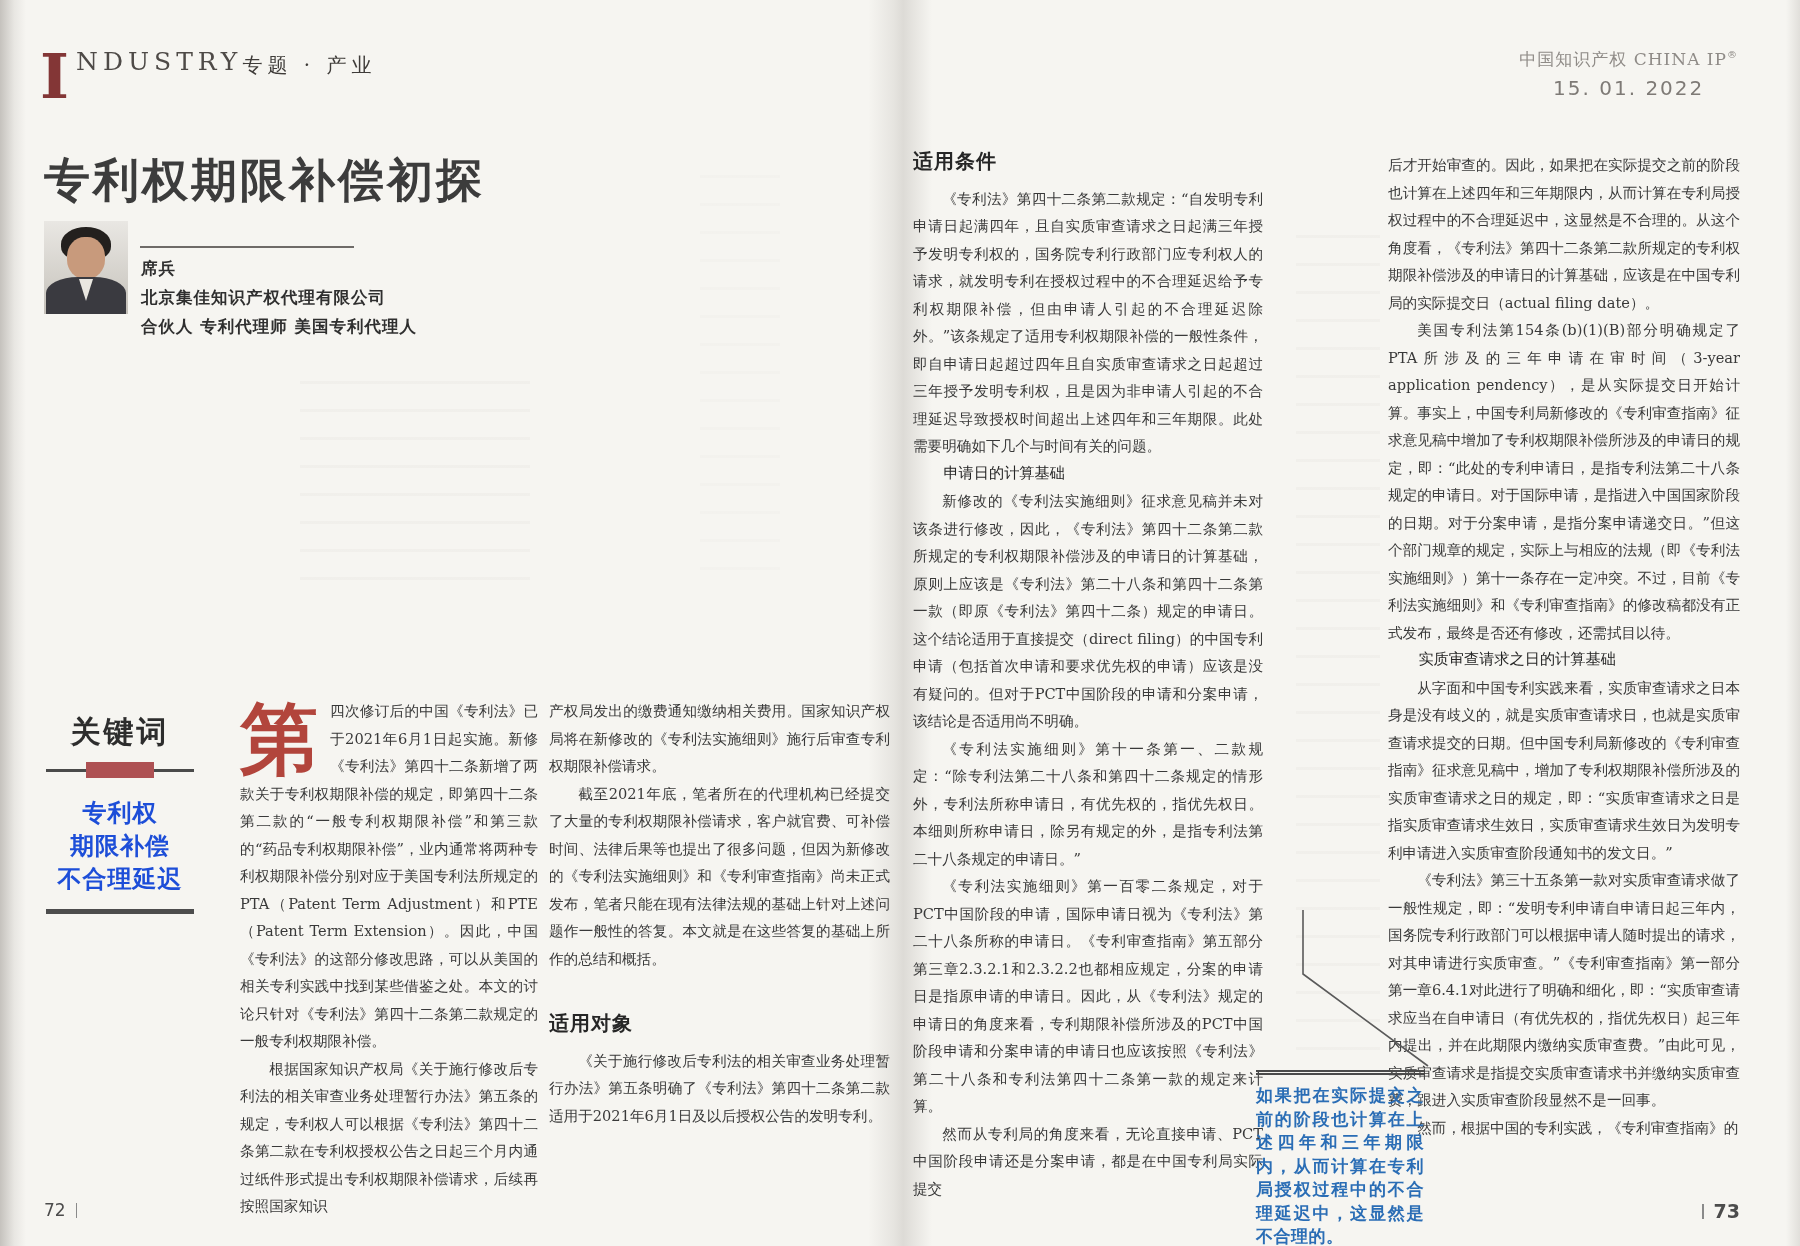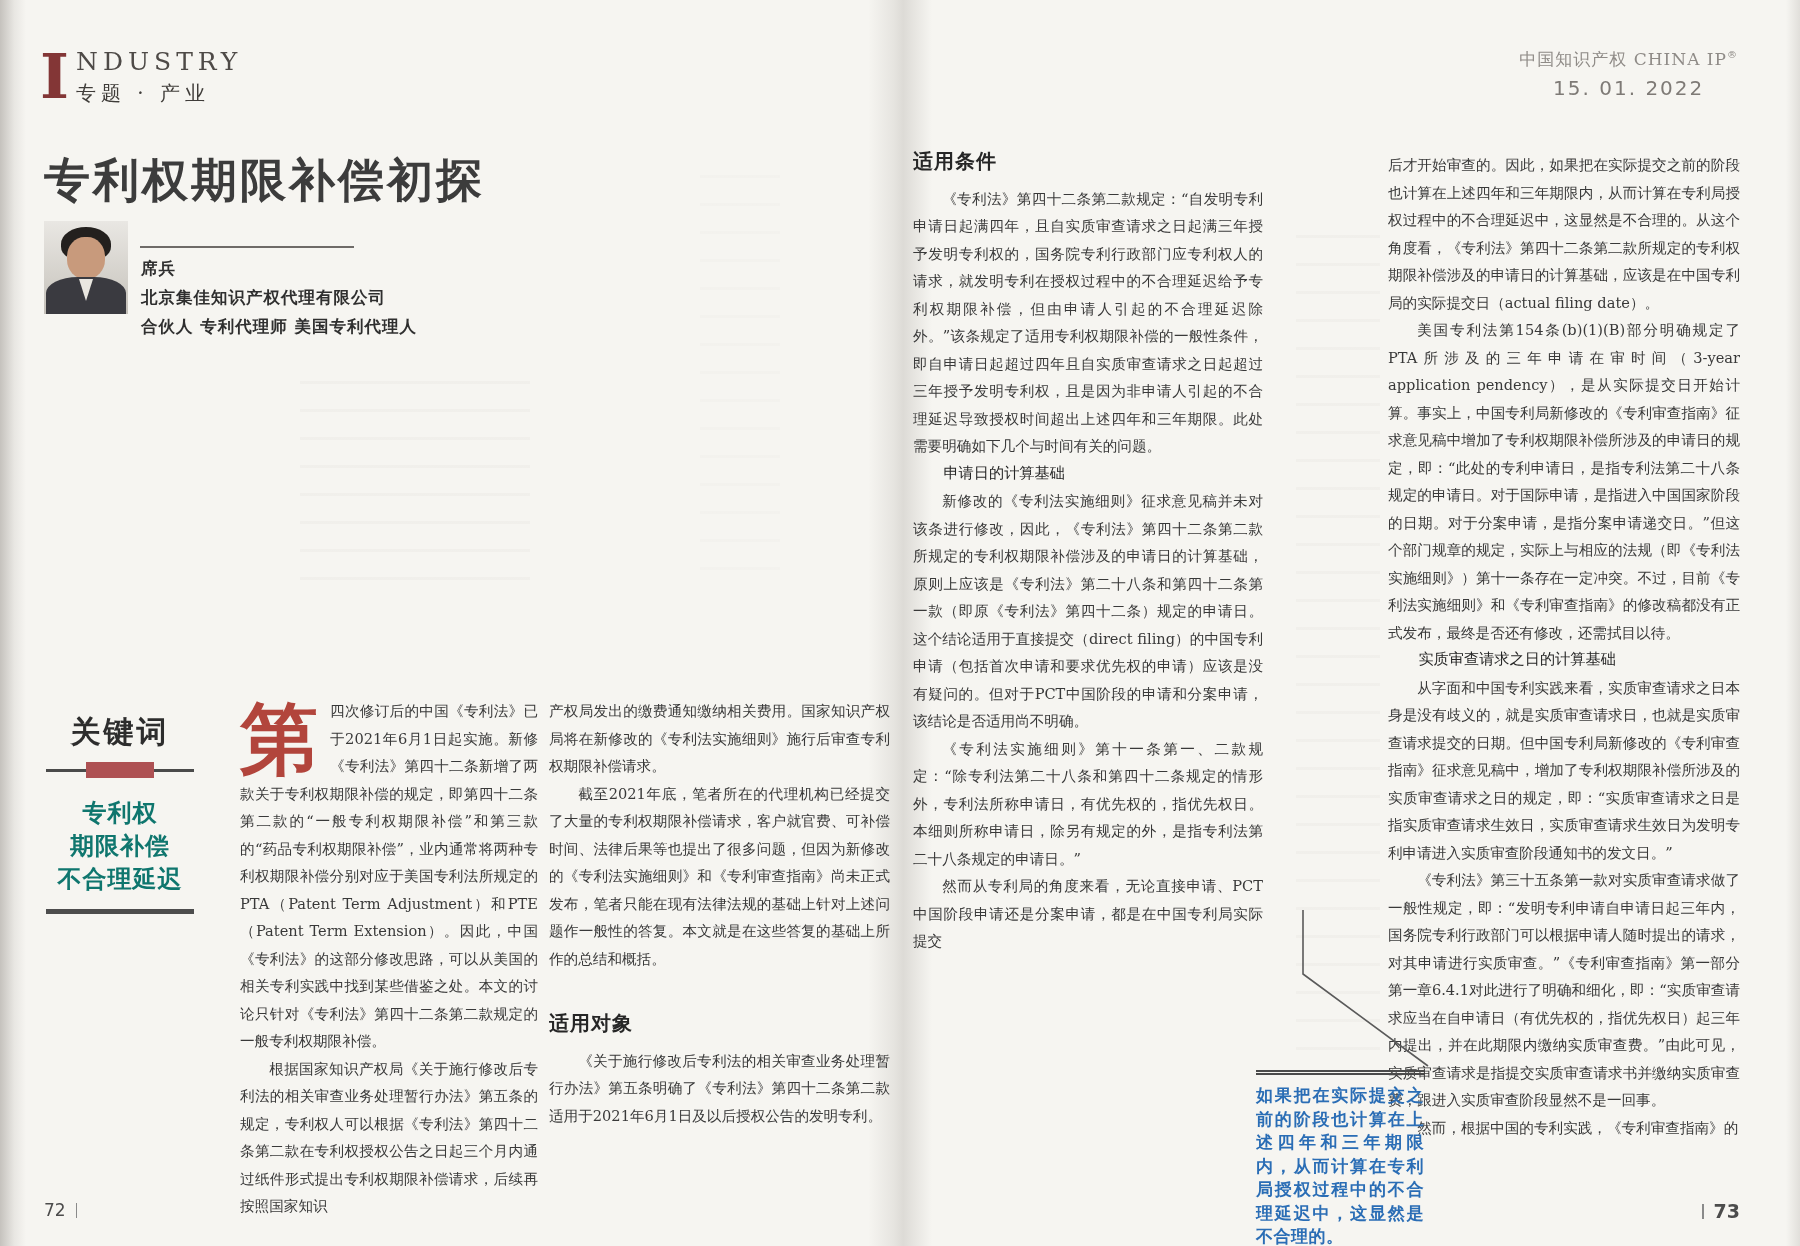--- a/index.html
+++ b/index.html
@@ -18,21 +18,21 @@
     background:linear-gradient(270deg,rgba(70,62,55,.12),rgba(70,62,55,0));}
   .ghost{position:absolute;opacity:.55;pointer-events:none;
     background:repeating-linear-gradient(0deg,rgba(110,100,90,.07) 0 3px,rgba(110,100,90,0) 3px 28px);}
   .ghost.g1{left:300px;top:360px;width:230px;height:220px;}
   .ghost.g2{left:1296px;top:230px;width:84px;height:820px;}
   .ghost.g3{left:700px;top:150px;width:80px;height:420px;opacity:.3;}
 
   
   .industry{position:absolute;left:40px;top:48px;display:flex;align-items:flex-start;}
   .industry .initial{font-size:62px;line-height:.92;font-weight:bold;color:#833636;margin-right:7px;}
-  .industry .stack{display:flex;flex-direction:column;}
+  .industry .stack{display:flex;flex-direction:row;}
   .industry .rest{font-size:25px;letter-spacing:5px;color:#4e4a47;line-height:1.1;}
   .industry .sub{font-size:20px;letter-spacing:5px;color:#3f3c39;margin-top:4px;}
 
   .article-title{position:absolute;left:44px;top:150px;
     font-family:"DejaVu Sans",sans-serif;font-weight:bold;
     font-size:46px;letter-spacing:3px;color:#3c3c3c;}
 
   .author-rule{position:absolute;left:140px;top:246px;width:214px;height:2px;background:#6e6b68;}
   .author-photo{position:absolute;left:44px;top:221px;width:84px;height:93px;
     background:linear-gradient(180deg,#e9e7e3 0%,#d4d1cb 60%,#c3bfb8 100%);overflow:hidden;}
@@ -43,21 +43,21 @@
   .author-info{position:absolute;left:141px;top:254px;
     font-family:"DejaVu Sans",sans-serif;font-weight:bold;color:#2f2f2f;
     font-size:16.5px;line-height:29px;letter-spacing:1px;}
 
   
   .kw{position:absolute;left:46px;top:712px;width:148px;text-align:center;}
   .kw .kw-label{font-size:30px;font-weight:bold;letter-spacing:3px;color:#2d2d2d;}
   .kw .kw-rule{position:relative;height:16px;margin-top:9px;}
   .kw .kw-rule .line{position:absolute;left:0;top:7px;width:100%;height:3px;background:#4a4a4a;}
   .kw .kw-rule .red{position:absolute;left:40px;top:0;width:68px;height:16px;background:#ae5153;}
-  .kw .kw-items{margin-top:18px;font-size:24px;font-weight:bold;line-height:33px;letter-spacing:1px;color:#0f766e;}
+  .kw .kw-items{margin-top:18px;font-size:24px;font-weight:bold;line-height:33px;letter-spacing:1px;color:#1d4ed8;}
   .kw .kw-bottom{margin-top:14px;height:5px;background:#4d4d4d;}
 
   
   .col{position:absolute;font-size:14.6px;line-height:27.5px;text-align:justify;color:#393939;}
   .col p{margin:0;}
   .col .indent{text-indent:2em;}
   .col .no-indent{text-indent:0;}
   .col h2{font-family:"DejaVu Sans",sans-serif;font-size:20px;font-weight:bold;
     color:#262626;margin:0 0 9px 0;letter-spacing:1px;text-align:left;}
   .col h3{font-family:"DejaVu Sans",sans-serif;font-size:15.2px;font-weight:normal;
@@ -165,20 +165,21 @@
     </div>
     <div class="mag-date">15. 01. 2022</div>
   </div>
 
   <div class="col r-col1">
       <h2>适用条件</h2>
       <p class="indent">《专利法》第四十二条第二款规定：“自发明专利申请日起满四年，且自实质审查请求之日起满三年授予发明专利权的，国务院专利行政部门应专利权人的请求，就发明专利在授权过程中的不合理延迟给予专利权期限补偿，但由申请人引起的不合理延迟除外。”该条规定了适用专利权期限补偿的一般性条件，即自申请日起超过四年且自实质审查请求之日起超过三年授予发明专利权，且是因为非申请人引起的不合理延迟导致授权时间超出上述四年和三年期限。此处需要明确如下几个与时间有关的问题。</p>
       <h3>申请日的计算基础</h3>
       <p class="indent">新修改的《专利法实施细则》征求意见稿并未对该条进行修改，因此，《专利法》第四十二条第二款所规定的专利权期限补偿涉及的申请日的计算基础，原则上应该是《专利法》第二十八条和第四十二条第一款（即原《专利法》第四十二条）规定的申请日。这个结论适用于直接提交（direct filing）的中国专利申请（包括首次申请和要求优先权的申请）应该是没有疑问的。但对于PCT中国阶段的申请和分案申请，该结论是否适用尚不明确。</p>
       <p class="indent">《专利法实施细则》第十一条第一、二款规定：“除专利法第二十八条和第四十二条规定的情形外，专利法所称申请日，有优先权的，指优先权日。本细则所称申请日，除另有规定的外，是指专利法第二十八条规定的申请日。”</p>
+      <p class="indent">《专利法实施细则》第一百零二条规定，对于PCT中国阶段的申请，国际申请日视为《专利法》第二十八条所称的申请日。《专利审查指南》第五部分第三章2.3.2.1和2.3.2.2也都相应规定，分案的申请日是指原申请的申请日。因此，从《专利法》规定的申请日的角度来看，专利期限补偿所涉及的PCT中国阶段申请和分案申请的申请日也应该按照《专利法》第二十八条和专利法第四十二条第一款的规定来计算。</p>
       <p class="indent">然而从专利局的角度来看，无论直接申请、PCT中国阶段申请还是分案申请，都是在中国专利局实际提交</p>
     </div>
   <div class="col r-col2">
       <p class="no-indent">后才开始审查的。因此，如果把在实际提交之前的阶段也计算在上述四年和三年期限内，从而计算在专利局授权过程中的不合理延迟中，这显然是不合理的。从这个角度看，《专利法》第四十二条第二款所规定的专利权期限补偿涉及的申请日的计算基础，应该是在中国专利局的实际提交日（actual filing date）。</p>
       <p class="indent">美国专利法第154条(b)(1)(B)部分明确规定了PTA所涉及的三年申请在审时间（3-year application pendency），是从实际提交日开始计算。事实上，中国专利局新修改的《专利审查指南》征求意见稿中增加了专利权期限补偿所涉及的申请日的规定，即：“此处的专利申请日，是指专利法第二十八条规定的申请日。对于国际申请，是指进入中国国家阶段的日期。对于分案申请，是指分案申请递交日。”但这个部门规章的规定，实际上与相应的法规（即《专利法实施细则》）第十一条存在一定冲突。不过，目前《专利法实施细则》和《专利审查指南》的修改稿都没有正式发布，最终是否还有修改，还需拭目以待。</p>
       <h3>实质审查请求之日的计算基础</h3>
       <p class="indent">从字面和中国专利实践来看，实质审查请求之日本身是没有歧义的，就是实质审查请求日，也就是实质审查请求提交的日期。但中国专利局新修改的《专利审查指南》征求意见稿中，增加了专利权期限补偿所涉及的实质审查请求之日的规定，即：“实质审查请求之日是指实质审查请求生效日，实质审查请求生效日为发明专利申请进入实质审查阶段通知书的发文日。”</p>
       <p class="indent">《专利法》第三十五条第一款对实质审查请求做了一般性规定，即：“发明专利申请自申请日起三年内，国务院专利行政部门可以根据申请人随时提出的请求，对其申请进行实质审查。”《专利审查指南》第一部分第一章6.4.1对此进行了明确和细化，即：“实质审查请求应当在自申请日（有优先权的，指优先权日）起三年内提出，并在此期限内缴纳实质审查费。”由此可见，实质审查请求是指提交实质审查请求书并缴纳实质审查费，跟进入实质审查阶段显然不是一回事。</p>
       <p class="indent">然而，根据中国的专利实践，《专利审查指南》的</p>
     </div>

